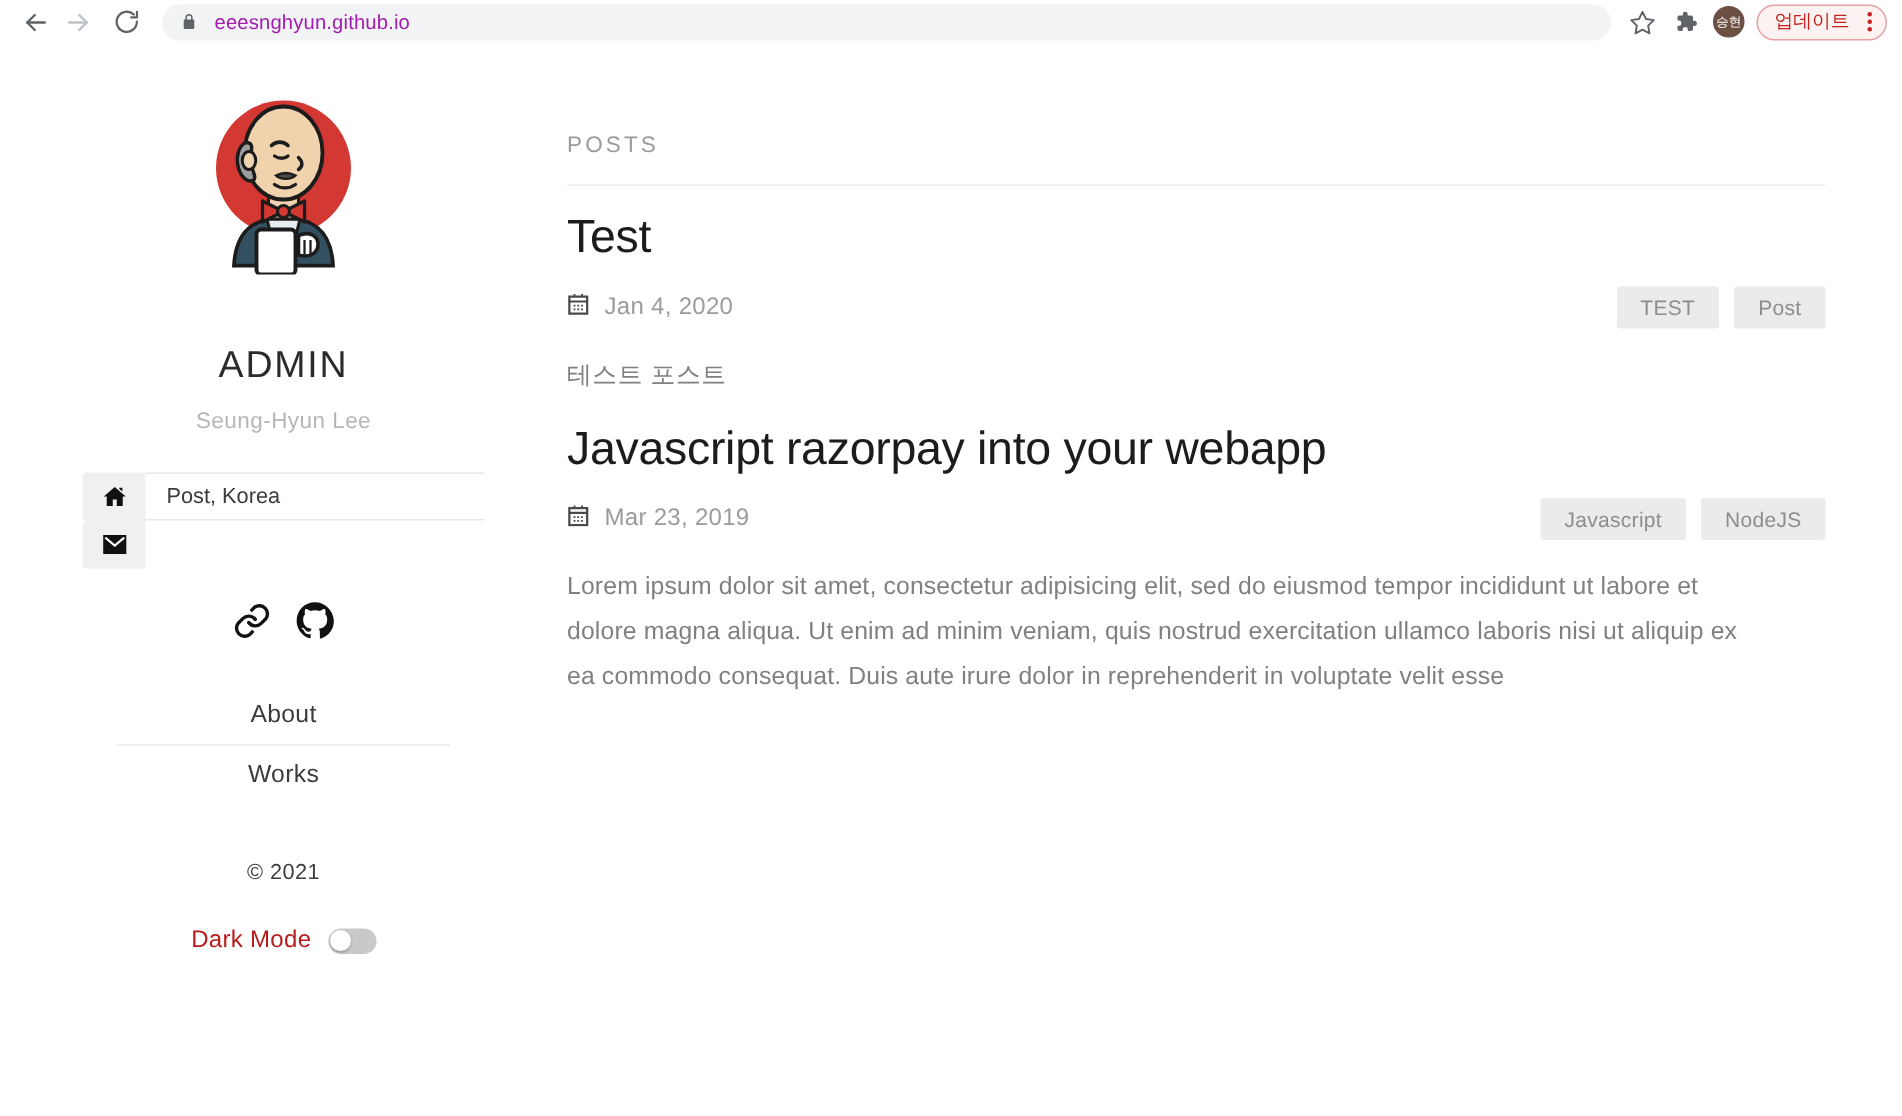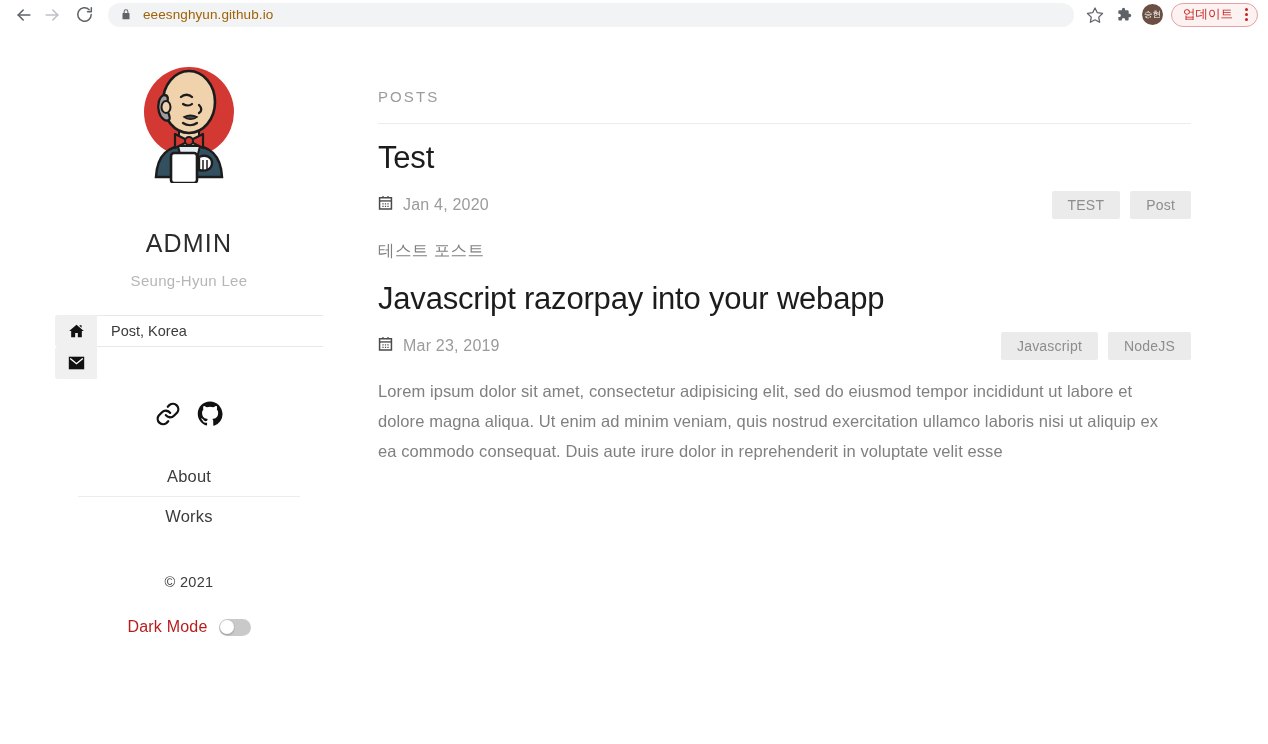--- a/index.html
+++ b/index.html
@@ -37,21 +37,21 @@
     background: #f1f3f4;
     border-radius: 13px;
     display: flex;
     align-items: center;
     padding: 0 12px;
     cursor: text;
   }
   .lock-icon { margin-right: 11px; display:flex; align-items:center; }
   .url-text {
     font-size: 13.5px;
-    color: #a16207;
+    color: #a21caf;
     letter-spacing: 0.1px;
     white-space: nowrap;
   }
   .tb-icon {
     width: 26px; height: 26px;
     display: flex; align-items: center; justify-content: center;
     flex: 0 0 auto;
     margin-left: 2px;
     cursor: pointer;
   }
@@ -224,21 +224,21 @@
     width: 14px; height: 14px;
     border-radius: 50%;
     background: #ffffff;
     box-shadow: 0 1px 2px rgba(0,0,0,.25);
   }
 
   
   .main {
     flex: 1 1 auto;
     padding-top: 58px;
-    padding-right: 77px;
+    padding-right: 51px;
   }
   .section-label {
     font-size: 15px;
     color: #9b9b9b;
     letter-spacing: 2.1px;
     font-weight: 400;
   }
   .section-rule {
     height: 1px;
     background: #ececec;

